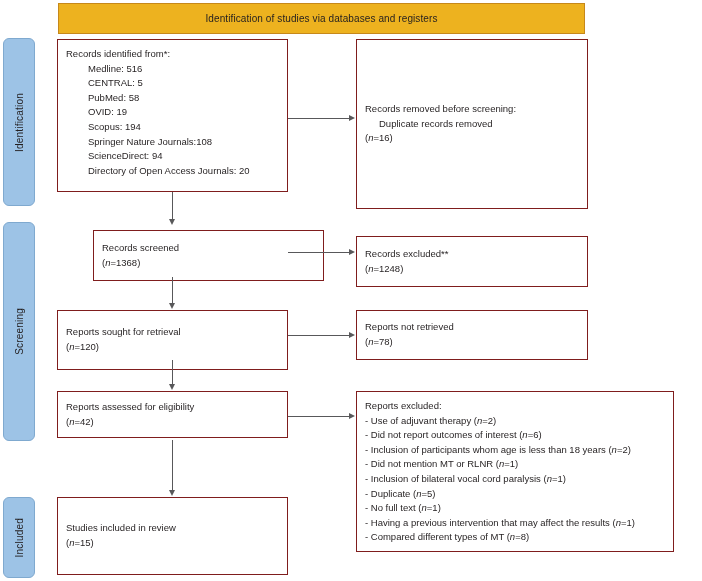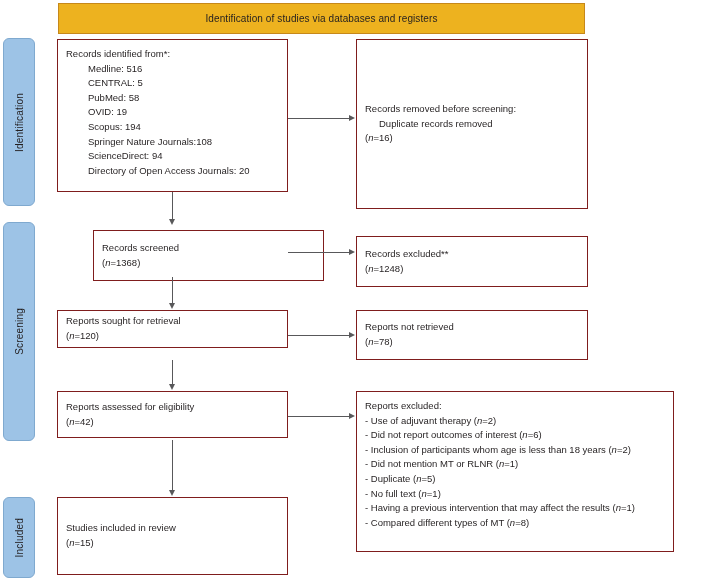--- a/index.html
+++ b/index.html
@@ -172,21 +172,21 @@
     <div class="line">Records excluded**</div>
     <div class="line">(<em>n</em>=1248)</div>
   </div>
 
   <div class="conn-h" style="left:288px; top:252px; width:61px;"></div>
   <div class="arrow-right" style="left:349px; top:248.5px;"></div>
 
   <div class="conn-v" style="left:172px; top:277px; height:27px;"></div>
   <div class="arrow-down" style="left:168.5px; top:303px;"></div>
 
-  <div class="flow-box" style="left:57px; top:310px; width:231px; height:38px;">
+  <div class="flow-box" style="left:57px; top:310px; width:231px; height:60px;">
     <div class="line">Reports sought for retrieval</div>
     <div class="line">(<em>n</em>=120)</div>
   </div>
 
   <div class="flow-box" style="left:356px; top:310px; width:232px; height:50px;">
     <div class="line">Reports not retrieved</div>
     <div class="line">(<em>n</em>=78)</div>
   </div>
 
   <div class="conn-h" style="left:288px; top:335px; width:61px;"></div>
@@ -199,20 +199,21 @@
     <div class="line">Reports assessed for eligibility</div>
     <div class="line">(<em>n</em>=42)</div>
   </div>
 
   <div class="flow-box topalign" style="left:356px; top:391px; width:318px; height:161px;">
     <div class="line">Reports excluded:</div>
     <div class="line">- Use of adjuvant therapy (<em>n</em>=2)</div>
     <div class="line">- Did not report outcomes of interest (<em>n</em>=6)</div>
     <div class="line">- Inclusion of participants whom age is less than 18 years (<em>n</em>=2)</div>
     <div class="line">- Did not mention MT or RLNR (<em>n</em>=1)</div>
+    <div class="line">- Inclusion of bilateral vocal cord paralysis (<em>n</em>=1)</div>
     <div class="line">- Duplicate (<em>n</em>=5)</div>
     <div class="line">- No full text (<em>n</em>=1)</div>
     <div class="line">- Having a previous intervention that may affect the results (<em>n</em>=1)</div>
     <div class="line">- Compared different types of MT (<em>n</em>=8)</div>
   </div>
 
   <div class="conn-h" style="left:288px; top:416px; width:61px;"></div>
   <div class="arrow-right" style="left:349px; top:412.5px;"></div>
 
   <div class="conn-v" style="left:172px; top:440px; height:51px;"></div>

